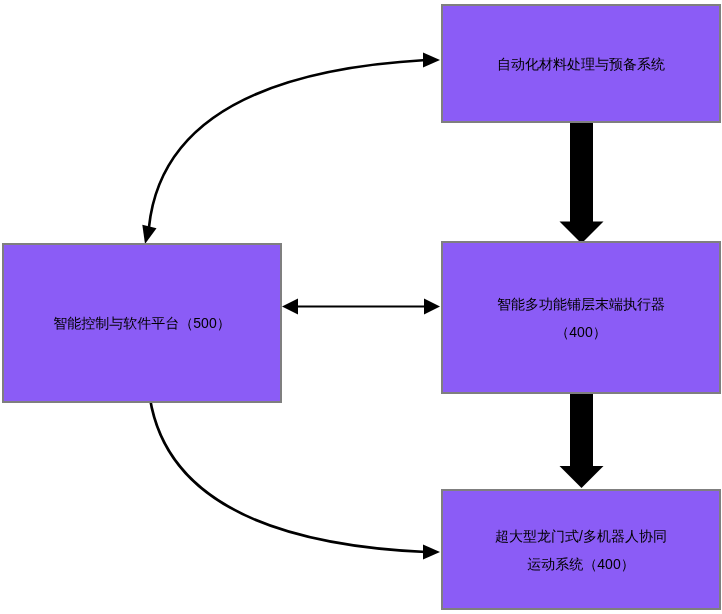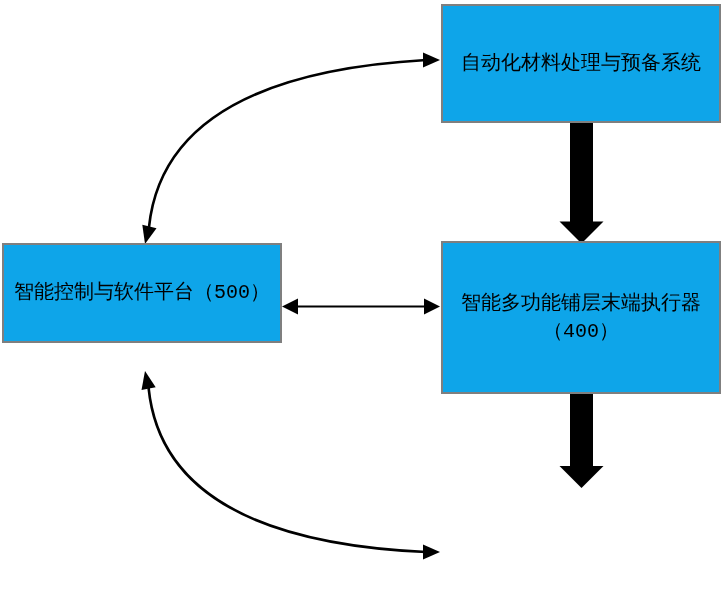--- a/index.html
+++ b/index.html
@@ -19,38 +19,37 @@
     position: absolute;
     left: 0;
     top: 0;
     width: 722px;
     height: 614px;
   }
   .node {
     position: absolute;
     box-sizing: border-box;
     border: 2px solid #7f7f7f;
-    background: #0ea5e9;
+    background: #8b5cf6;
     display: flex;
     flex-direction: column;
     justify-content: center;
     align-items: center;
     text-align: center;
     color: #000000;
-    font-size: 20px;
+    font-size: 14px;
     line-height: 28px;
     z-index: 2;
-    font-family: Liberation Mono, monospace;
   }
   .node .line {
     white-space: nowrap;
   }
   #node-200 { left: 441px; top: 4px;   width: 280px; height: 119px; }
   #node-300 { left: 441px; top: 241px; width: 280px; height: 153px; }
-  #node-500 { left: 2px;   top: 243px; width: 280px; height: 100px; }
+  #node-500 { left: 2px;   top: 243px; width: 280px; height: 160px; }
   #node-400 { left: 441px; top: 489px; width: 280px; height: 121px; }
 </style>
 </head>
 <body>
 
 <div id="diagram">
 
   <svg id="arrow-layer" viewBox="0 0 722 614" xmlns="http://www.w3.org/2000/svg">
 
     <g>
@@ -86,14 +85,18 @@
 
   <div class="node" id="node-300">
     <div class="line">智能多功能铺层末端执行器</div>
     <div class="line">（400）</div>
   </div>
 
   <div class="node" id="node-500">
     <div class="line">智能控制与软件平台（500）</div>
   </div>
 
+  <div class="node" id="node-400">
+    <div class="line">超大型龙门式/多机器人协同</div>
+    <div class="line">运动系统（400）</div>
+  </div>
 
 </div>
 
 </body></html>

